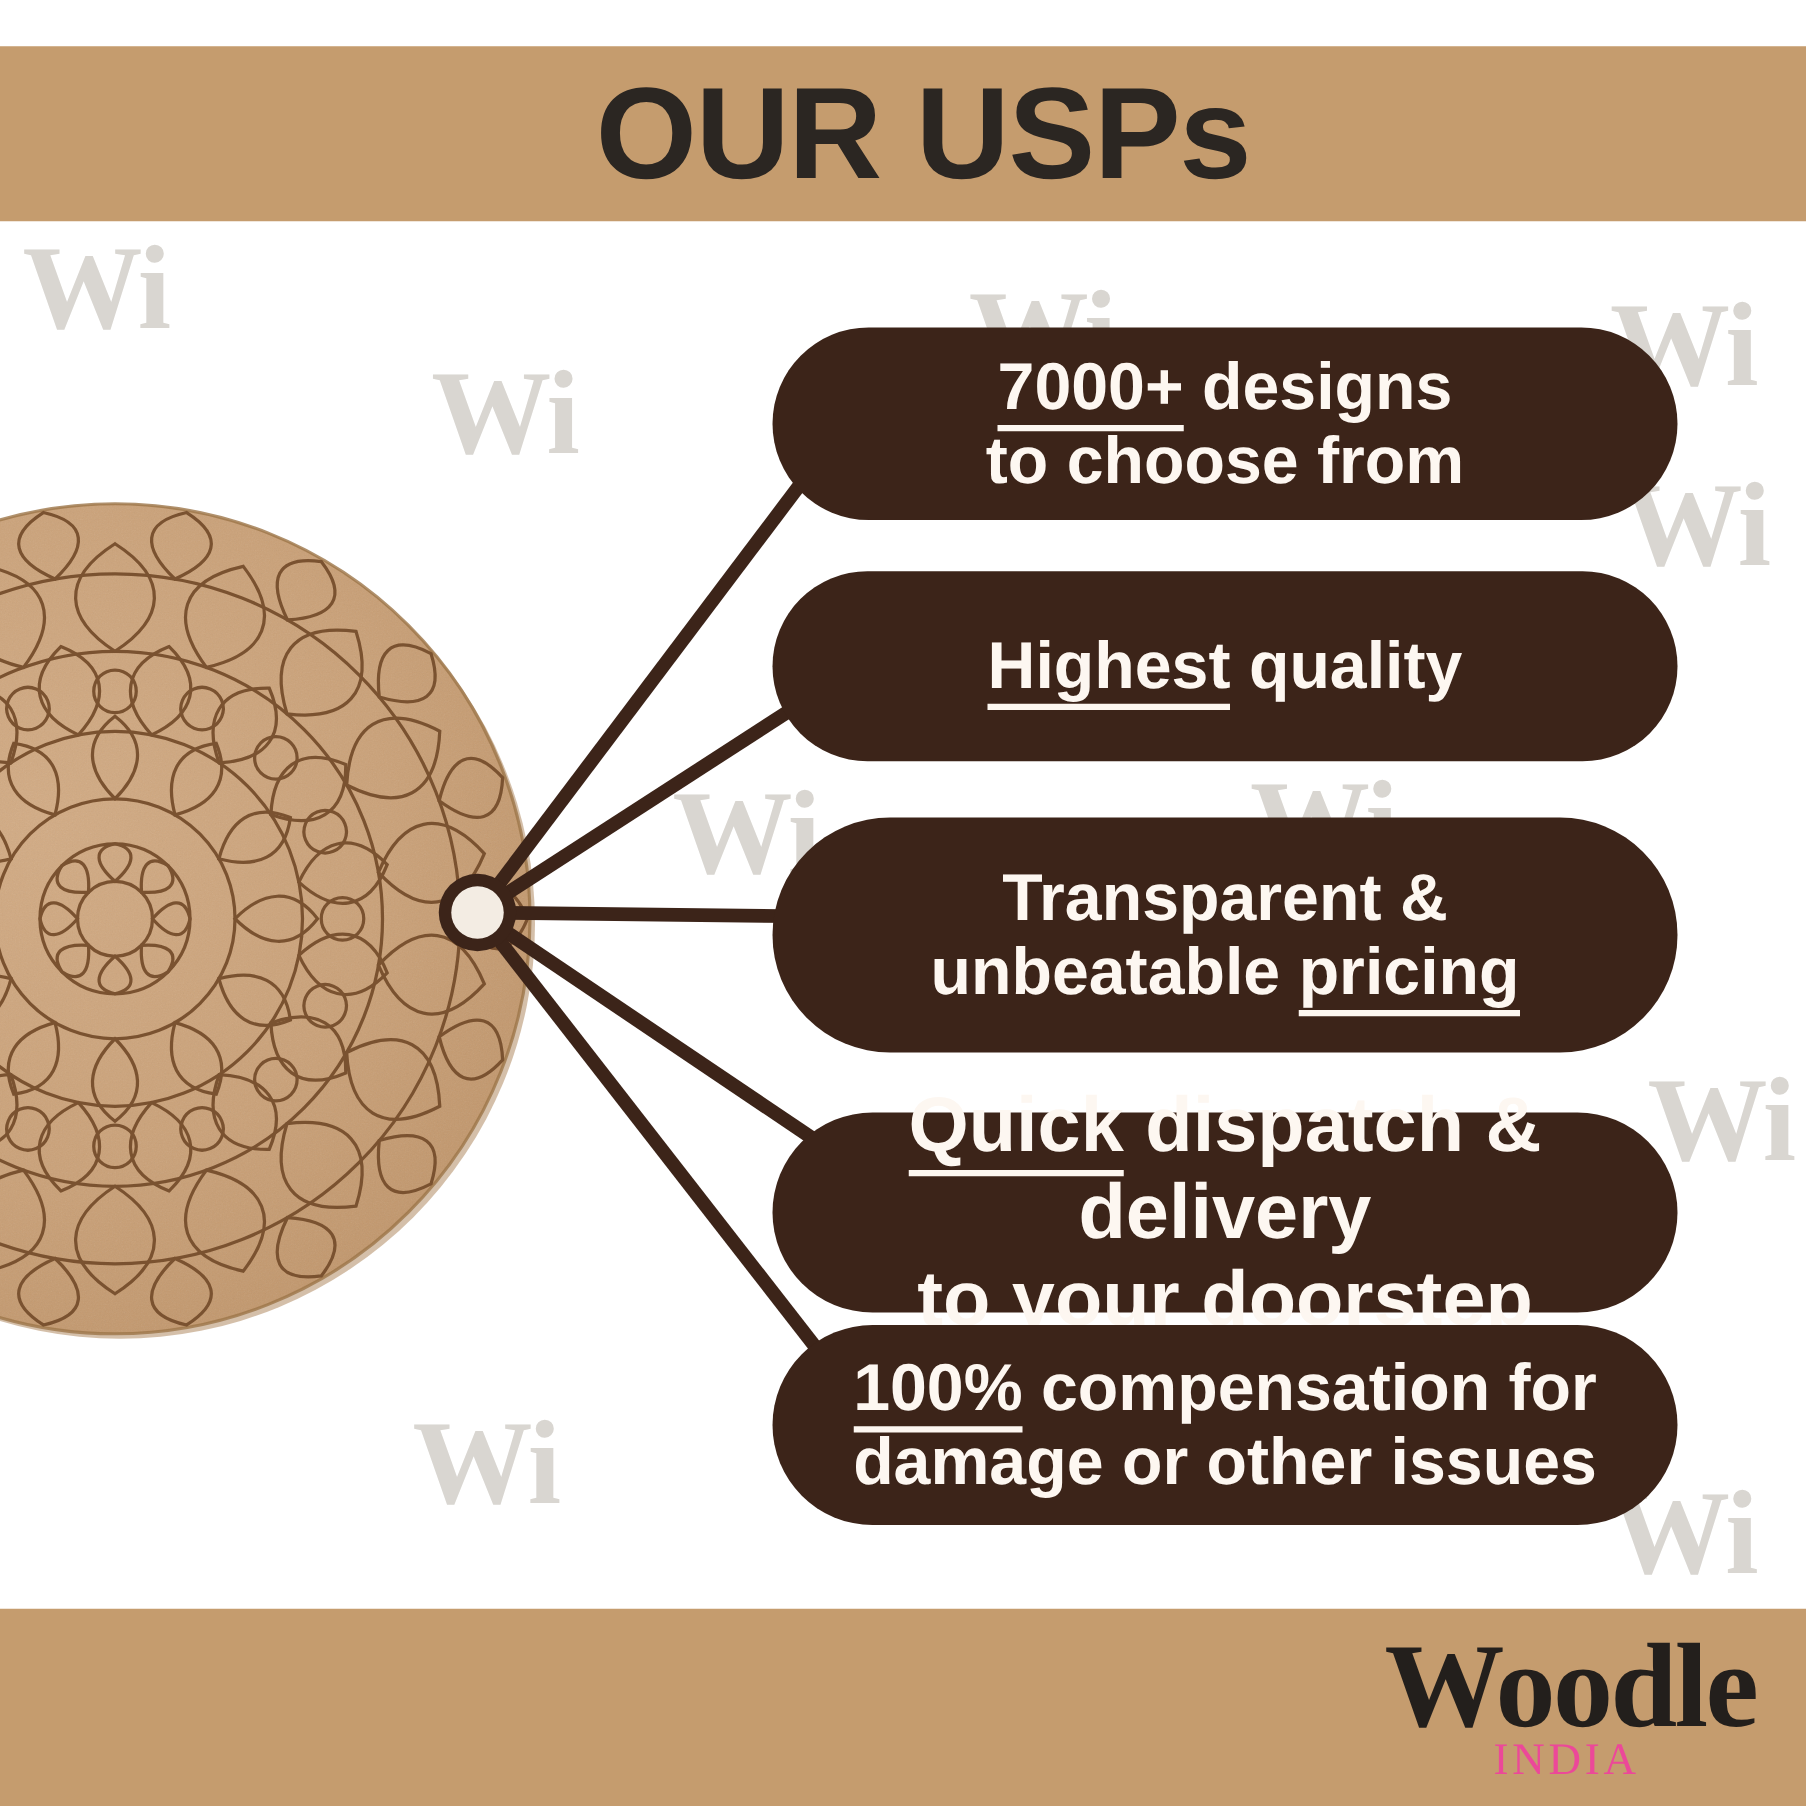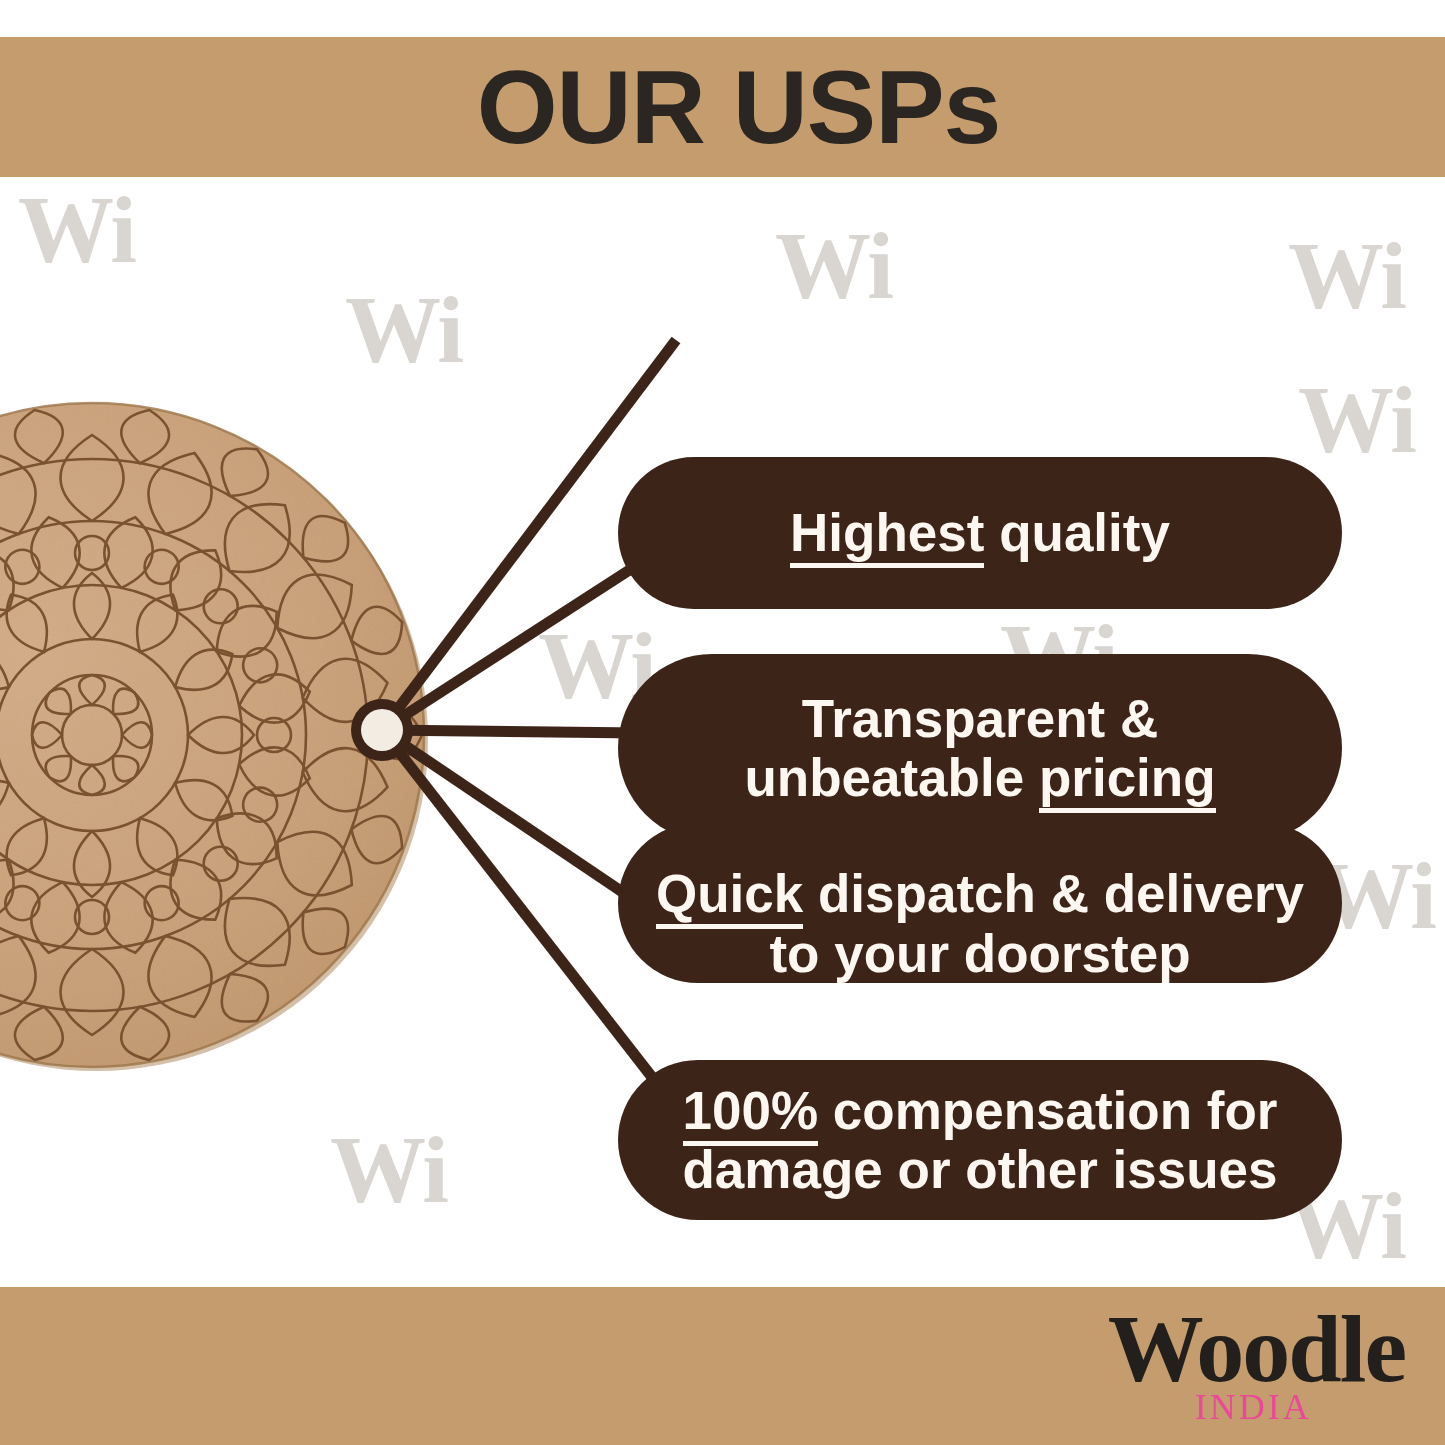--- a/index.html
+++ b/index.html
@@ -73,21 +73,21 @@
     line-height:1.12;
     padding:0 26px;
     box-sizing:border-box;
   }
   .pill .txt{display:block;}
   .pill u{text-decoration:none;border-bottom:5px solid #fdf7f1;padding-bottom:1px;}
 
   #pill-1{left:618px;top:262px;width:724px;height:154px;font-size:53px;}
   #pill-2{left:618px;top:457px;width:724px;height:152px;font-size:53px;}
   #pill-3{left:618px;top:654px;width:724px;height:188px;font-size:53px;}
-  #pill-4{left:618px;top:823px;width:724px;height:160px;font-size:53px;align-items:flex-end;}
+  #pill-4{left:618px;top:890px;width:724px;height:160px;font-size:62px;}
   #pill-5{left:618px;top:1060px;width:724px;height:160px;font-size:53px;}
 
   
   #hub{position:absolute;z-index:5;left:350px;top:698px;width:64px;height:64px;}
 </style>
 </head>
 <body>
 
 <div id="stage">
 
@@ -260,20 +260,23 @@
       <line x1="382" y1="730" x2="652" y2="912"></line>
       <line x1="382" y1="730" x2="676" y2="1108"></line>
     </g>
   </svg>
 
   <svg id="hub" viewBox="0 0 64 64" xmlns="http://www.w3.org/2000/svg">
     <circle cx="32" cy="32" r="31" fill="#3c2419"></circle>
     <circle cx="32" cy="32" r="21" fill="#f3ece3"></circle>
   </svg>
 
+  <div class="pill" id="pill-1">
+    <span class="txt"><u>7000+</u><span> designs</span><br><span>to choose from</span></span>
+  </div>
 
   <div class="pill" id="pill-2">
     <span class="txt"><u>Highest</u><span> quality</span><br></span>
   </div>
 
   <div class="pill" id="pill-3">
     <span class="txt"><span>Transparent &amp;</span><br><span>unbeatable </span><u>pricing</u></span>
   </div>
 
   <div class="pill" id="pill-4">

